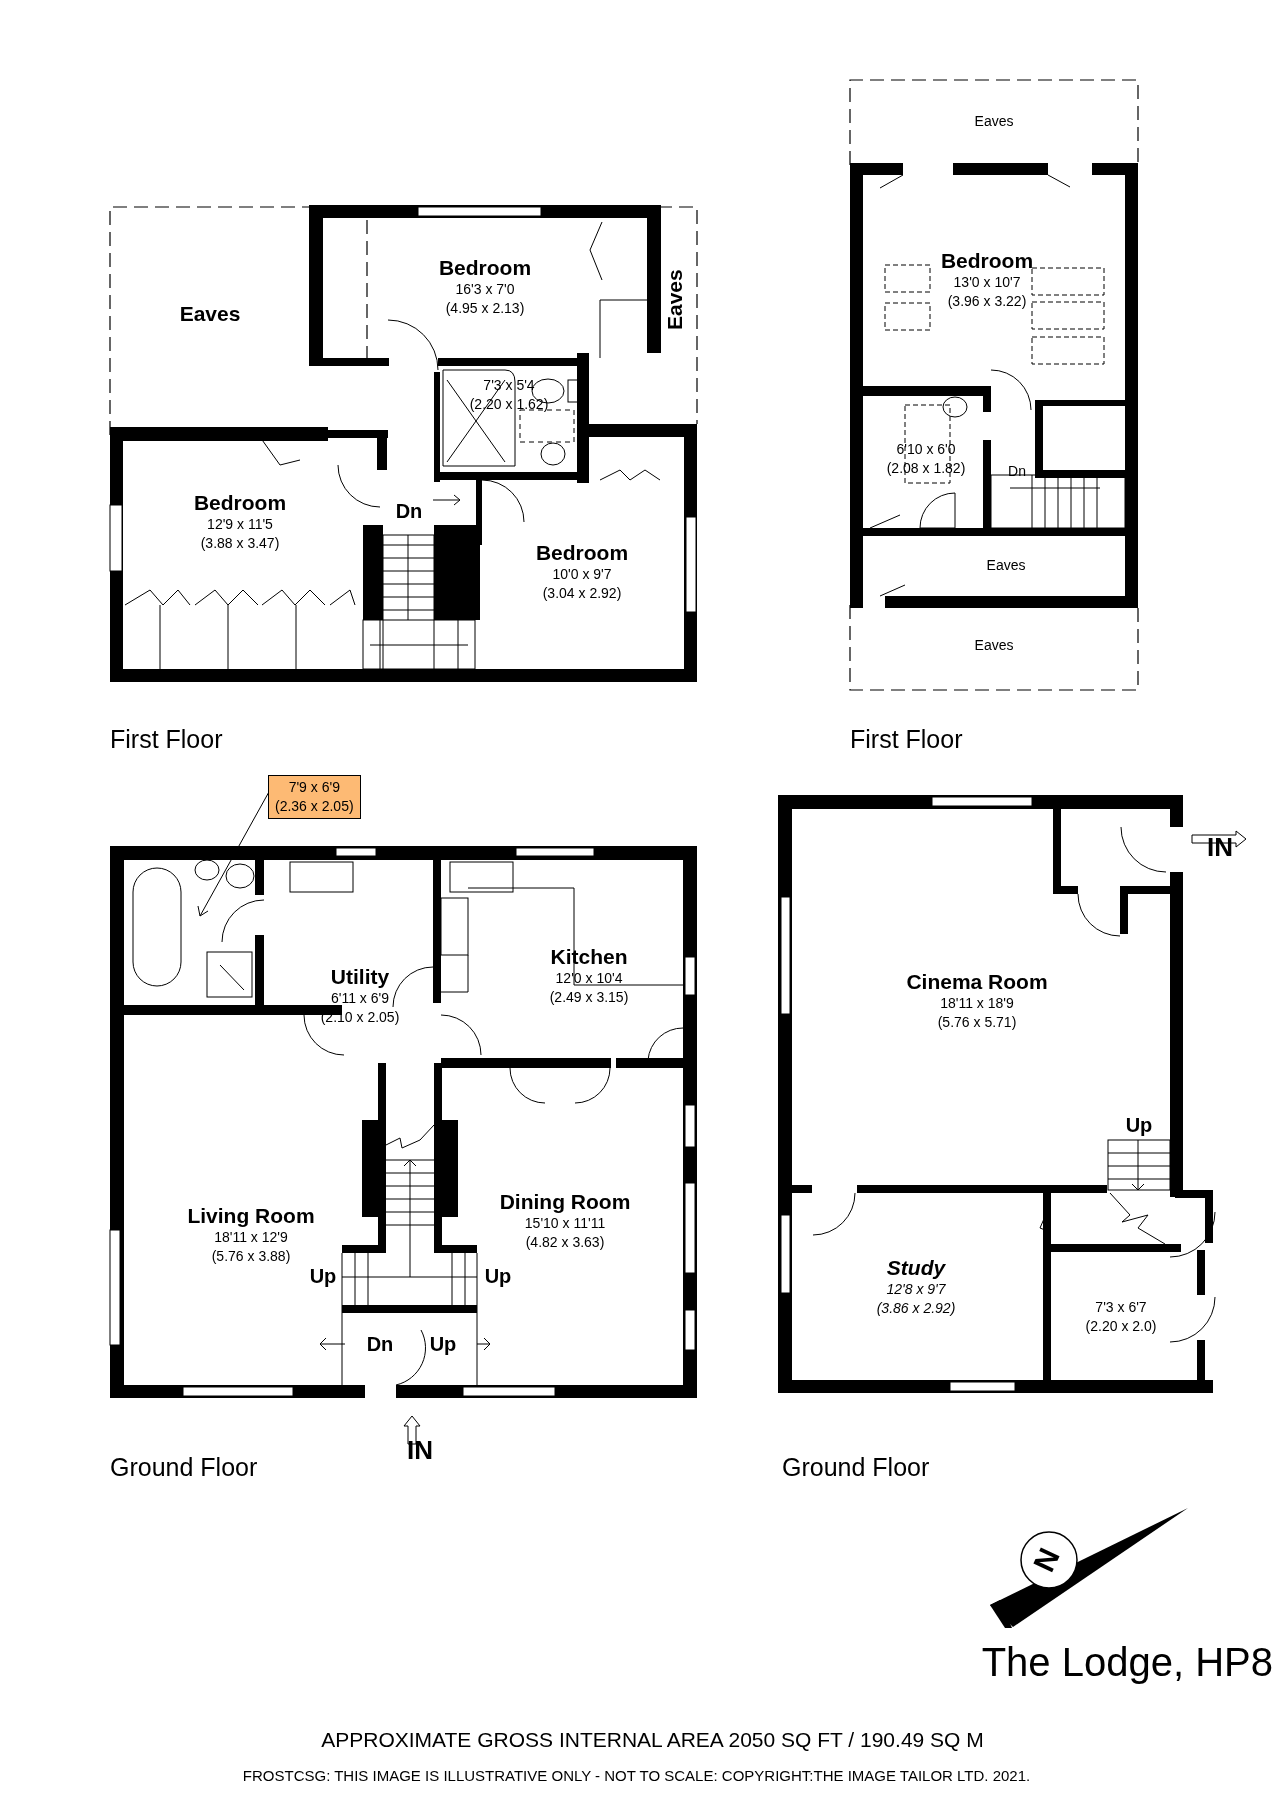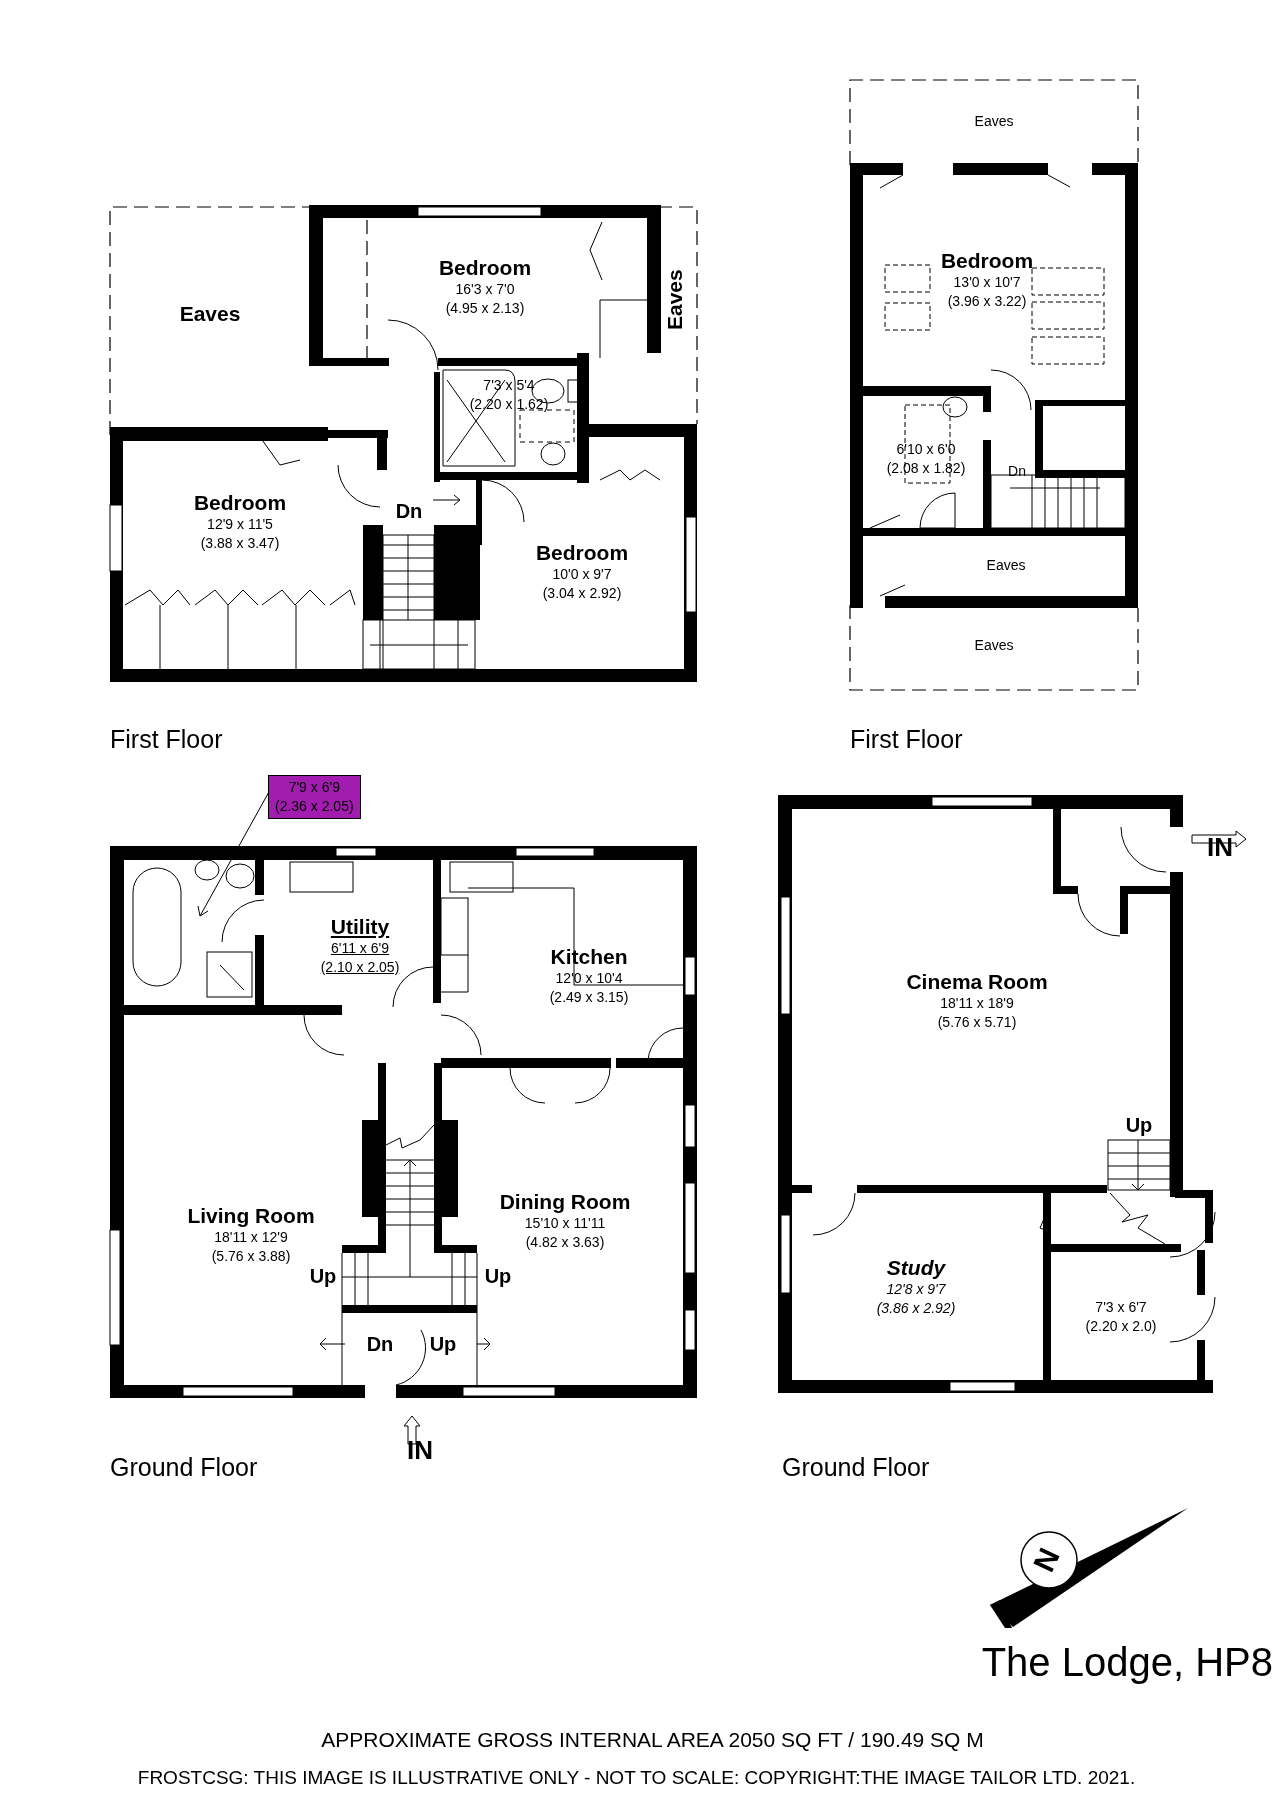--- a/index.html
+++ b/index.html
@@ -4,24 +4,24 @@
 <style>
   html,body{margin:0;padding:0;background:#ffffff;}
   body{width:1273px;height:1800px;position:relative;overflow:hidden;font-family:"Liberation Sans",sans-serif;color:#000;}
   #plan{position:absolute;left:0;top:0;}
   .lbl{position:absolute;text-align:center;white-space:nowrap;transform:translateX(-50%);}
   .room{font-weight:bold;font-size:21px;line-height:24px;}
   .dim{font-size:14px;line-height:19px;}
   .floor{position:absolute;font-weight:normal;font-size:25px;white-space:nowrap;}
   .eaves-sm{font-size:14px;}
   .bold-sm{font-weight:bold;font-size:20px;}
-  .dimbox{position:absolute;border:1px solid #000;background:#a21caf;font-size:14px;line-height:19px;text-align:center;padding:2px 6px;}
+  .dimbox{position:absolute;border:1px solid #000;background:#fdba74;font-size:14px;line-height:19px;text-align:center;padding:2px 6px;}
   .title{position:absolute;left:0;width:1273px;text-align:right;font-size:40px;top:1640px;}
   .area{position:absolute;left:16px;width:1273px;text-align:center;font-size:21px;top:1728px;}
-  .copy{position:absolute;left:0;width:1273px;text-align:center;font-size:19px;top:1767px;}
+  .copy{position:absolute;left:0;width:1273px;text-align:center;font-size:15px;top:1767px;}
 </style>
 </head>
 <body>
 
 <svg id="plan" width="1273" height="1800" viewBox="0 0 1273 1800" xmlns="http://www.w3.org/2000/svg">
   <g fill="#000" stroke="none">
 
     <g fill="none" stroke="#000" stroke-width="1.2" stroke-dasharray="14,7">
       <polyline points="110,435 110,207 310,207"></polyline>
       <polyline points="658,207 697,207 697,424"></polyline>
@@ -292,21 +292,21 @@
 </div>
 <div class="lbl eaves-sm" style="left:1006px;top:557px;">Eaves</div>
 <div class="lbl eaves-sm" style="left:994px;top:637px;">Eaves</div>
 <div class="lbl eaves-sm" style="left:1017px;top:463px;">Dn</div>
 <div class="floor" style="left:850px;top:725px;">First Floor</div>
 
 <div class="dimbox" style="left:268px;top:775px;">
   <div>7'9 x 6'9</div>
   <div>(2.36 x 2.05)</div>
 </div>
-<div class="lbl" style="left:360px;top:915px;text-decoration:underline;">
+<div class="lbl" style="left:360px;top:965px;">
   <div class="room">Utility</div>
   <div class="dim">6'11 x 6'9</div>
   <div class="dim">(2.10 x 2.05)</div>
 </div>
 <div class="lbl" style="left:589px;top:945px;">
   <div class="room">Kitchen</div>
   <div class="dim">12'0 x 10'4</div>
   <div class="dim">(2.49 x 3.15)</div>
 </div>
 <div class="lbl" style="left:251px;top:1204px;">

